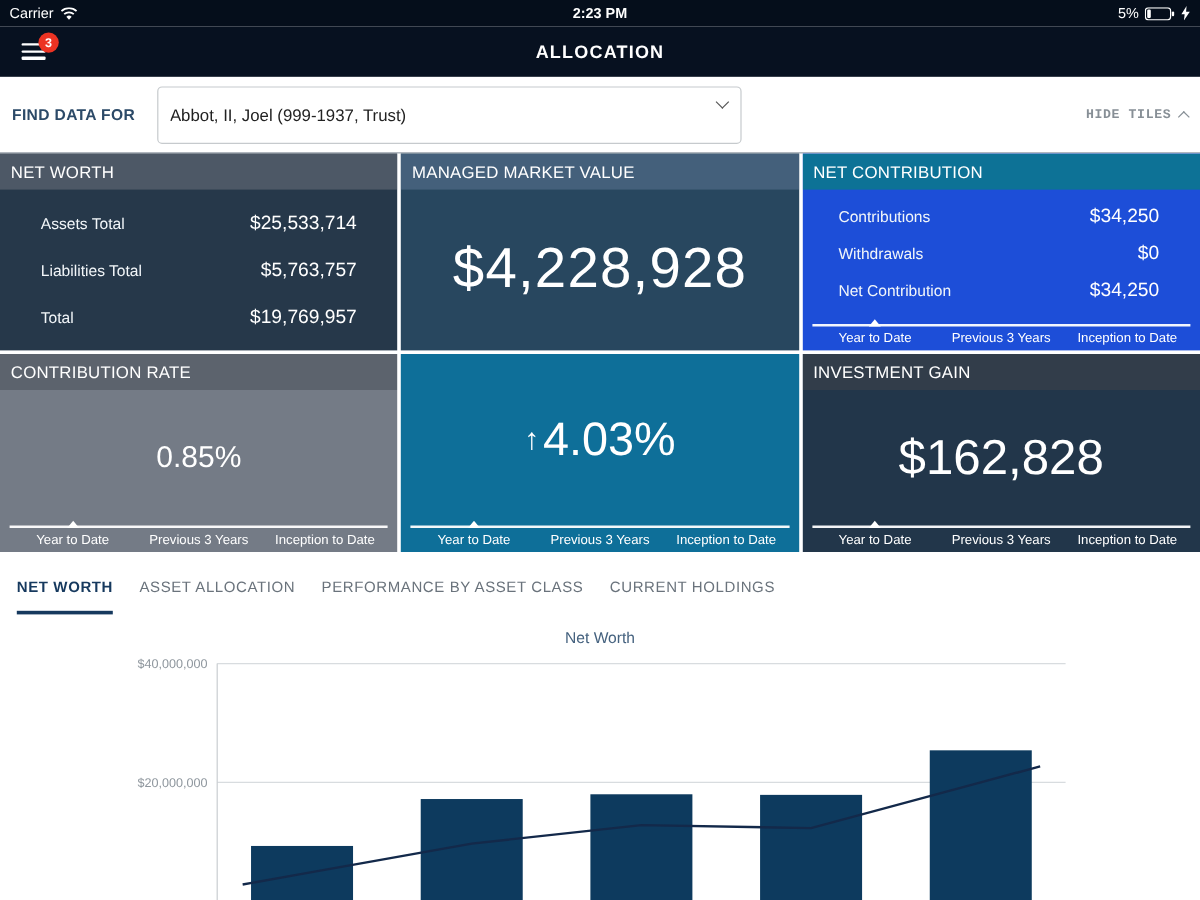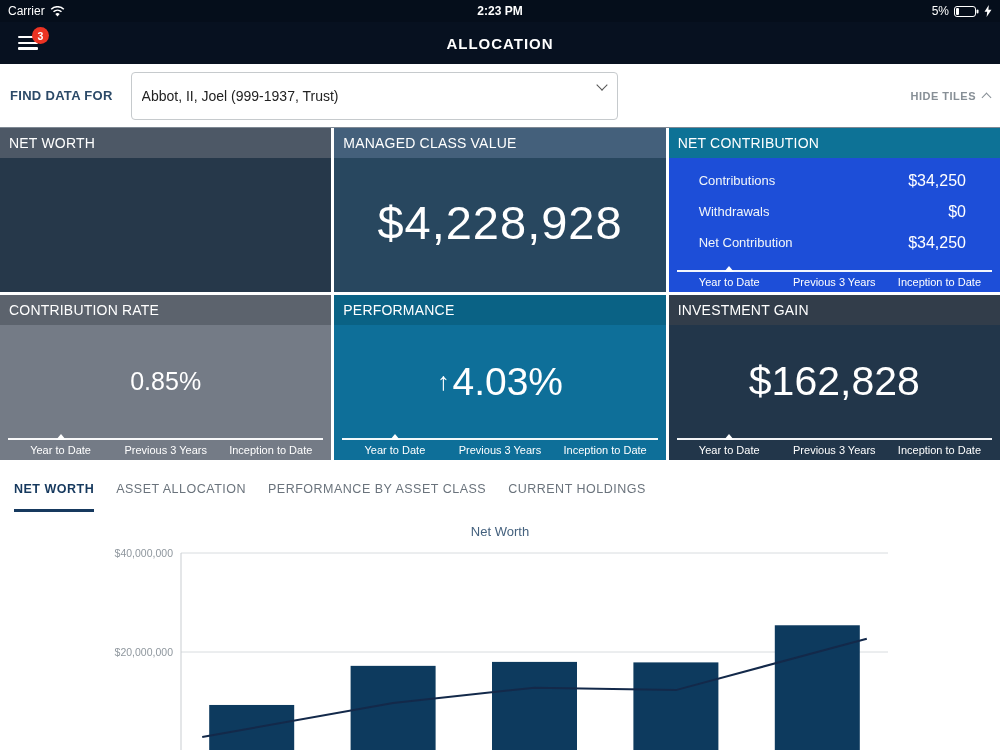--- a/index.html
+++ b/index.html
@@ -25,21 +25,21 @@
 
   
   .find-bar{height:64px;display:flex;align-items:center;padding:0 10px;background:#fff;border-bottom:1px solid #7e8893}
   .find-label{font-size:13px;font-weight:bold;color:#2c4a68;letter-spacing:.3px;white-space:nowrap}
   .select-wrap{position:relative;width:487px;margin-left:18px}
   .select-wrap select{width:100%;height:48px;border:1px solid #c6cacd;border-radius:4px;background:#fff;
     padding:0 30px 0 10px;font-size:14px;color:#222;appearance:none;-webkit-appearance:none;font-family:inherit;cursor:pointer}
   .sel-chevron{position:absolute;right:12px;top:9px;width:8px;height:8px;
     border-right:1.6px solid #555;border-bottom:1.6px solid #555;transform:rotate(45deg);pointer-events:none}
   .hide-tiles{margin-left:auto;display:flex;align-items:center;background:none;border:none;cursor:pointer;
-    font-size:11px;font-weight:bold;letter-spacing:.5px;color:#878f96;font-family:Liberation Sans, sans-serif}
+    font-size:11px;font-weight:bold;letter-spacing:.5px;color:#878f96;font-family:Liberation Mono, monospace}
   .chev-up{width:7px;height:7px;border-left:1.6px solid #878f96;border-top:1.6px solid #878f96;
     transform:rotate(45deg);margin-left:7px;margin-top:3px}
 
   
   .tiles{display:grid;grid-template-columns:1fr 1fr 1fr;grid-template-rows:164px 165px;gap:3px;background:#fff}
   .tile{display:flex;flex-direction:column;color:#fff;overflow:hidden}
   .tile-h{flex:0 0 30px;display:flex;align-items:center;padding:0 9px;font-size:14px;letter-spacing:.2px}
   .tile.nw{background:#26384a}.tile.nw .tile-h{background:#4d5866}
   .tile.mmv{background:#28475f}.tile.mmv .tile-h{background:#44607b}
   .tile.nc{background:#1d4ed8}.tile.nc .tile-h{background:#0d7296}
@@ -127,24 +127,38 @@
     <button class="hide-tiles">
       <span>HIDE TILES</span>
       <span class="chev-up"></span>
     </button>
   </div>
 
   <div class="tiles">
 
     <div class="tile nw">
       <div class="tile-h">NET WORTH</div>
+      <div class="rows">
+        <div class="kv">
+          <span class="k">Assets Total</span>
+          <span class="v">$25,533,714</span>
+        </div>
+        <div class="kv">
+          <span class="k">Liabilities Total</span>
+          <span class="v">$5,763,757</span>
+        </div>
+        <div class="kv">
+          <span class="k">Total</span>
+          <span class="v">$19,769,957</span>
+        </div>
+      </div>
     </div>
 
     <div class="tile mmv">
-      <div class="tile-h">MANAGED CLASS VALUE</div>
+      <div class="tile-h">MANAGED MARKET VALUE</div>
       <div class="big">$4,228,928</div>
     </div>
 
     <div class="tile nc">
       <div class="tile-h">NET CONTRIBUTION</div>
       <div class="rows">
         <div class="kv">
           <span class="k">Contributions</span>
           <span class="v">$34,250</span>
         </div>
@@ -172,21 +186,20 @@
       <div class="periods">
         <div class="p-row">
           <span class="period active"><b class="tri"></b><span>Year to Date</span></span>
           <span class="period"><span>Previous 3 Years</span></span>
           <span class="period"><span>Inception to Date</span></span>
         </div>
       </div>
     </div>
 
     <div class="tile perf">
-      <div class="tile-h">PERFORMANCE</div>
       <div class="big">
         <span class="arrow">↑</span>
         <span>4.03%</span>
       </div>
       <div class="periods">
         <div class="p-row">
           <span class="period active"><b class="tri"></b><span>Year to Date</span></span>
           <span class="period"><span>Previous 3 Years</span></span>
           <span class="period"><span>Inception to Date</span></span>
         </div>

